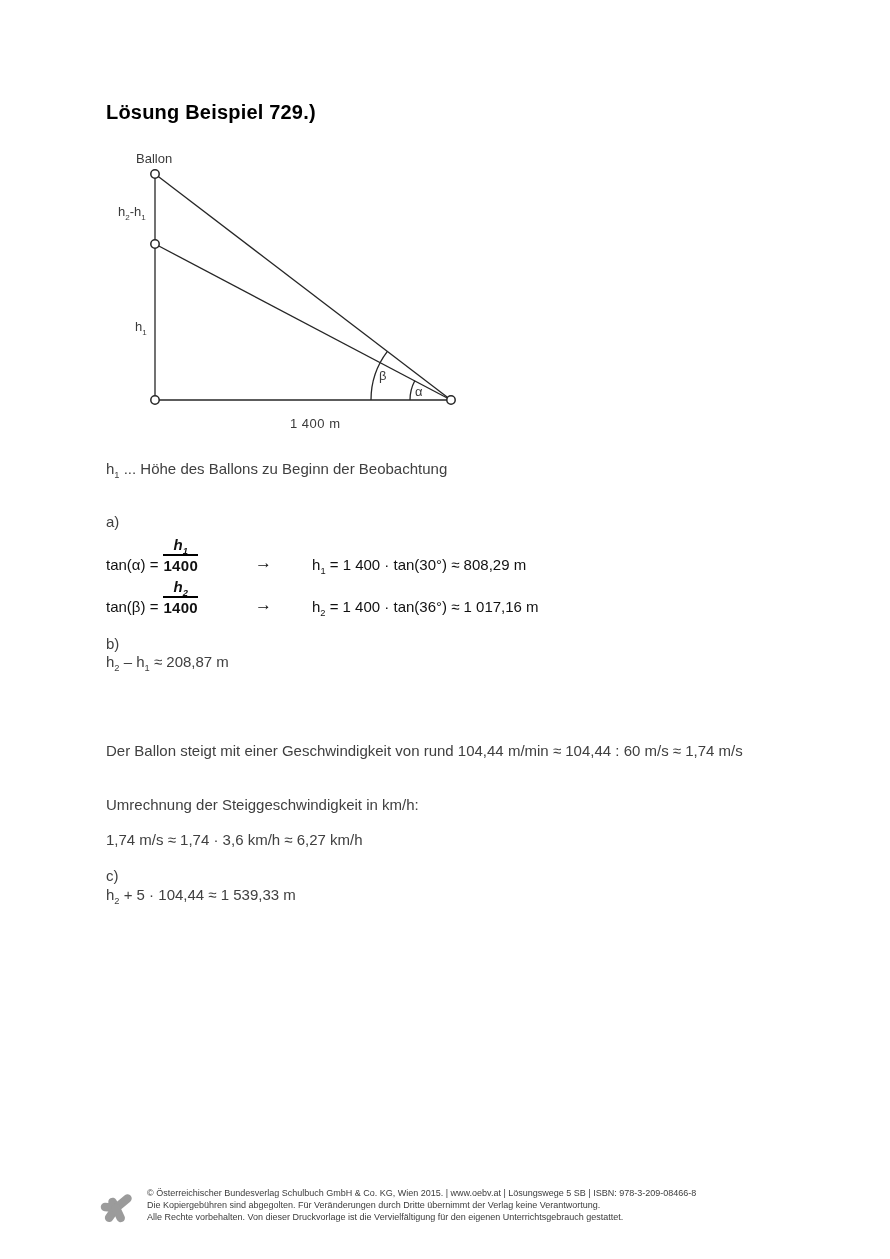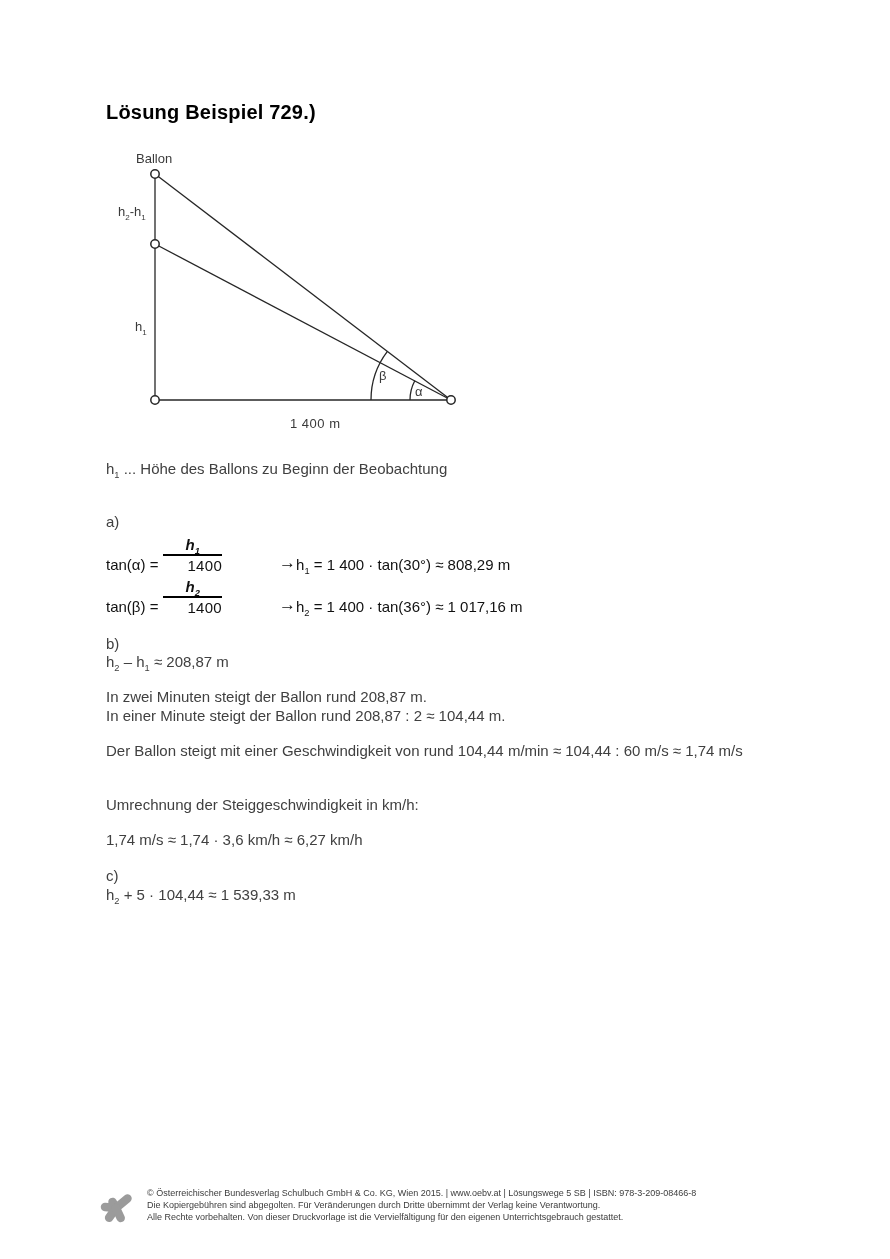--- a/index.html
+++ b/index.html
@@ -18,23 +18,23 @@
   .diagram { position:absolute; left:100px; top:145px; }
   .dlabel { position:absolute; font-size:13px; color:#3a3a3a; white-space:nowrap; }
   
   .formula-row {
     position:absolute; left:106px; height:38px;
     display:flex; align-items:flex-end; font-size:15px; white-space:nowrap;
   }
   .frac { display:inline-flex; flex-direction:column; align-items:center; margin-left:3px; padding:0 2px; }
   .frac .num { line-height:16px; padding:0 4px; }
   .frac .bar { align-self:stretch; height:2px; background:#000; margin:1px 0 2px; }
-  .frac .den { line-height:15px; font-weight:400; letter-spacing:0.3px;margin-left:24px; }
+  .frac .den { line-height:15px; font-weight:700; letter-spacing:0.3px; }
   .arrow { margin-left:55px; font-size:17px; font-weight:700; color:#111; }
-  .rhs { }
+  .rhs { margin-left:40px; }
   
   .footer-logo { position:absolute; left:97px; top:1186px; }
   .footer-text { position:absolute; left:147px; top:1187px; font-size:9px; line-height:12px; color:#3c3c3c; white-space:nowrap; }
 </style>
 </head>
 <body>
 
 <div class="page">
 
   <h1 class="title">Lösung Beispiel 729.)</h1>
@@ -87,24 +87,20 @@
       <span class="bar"></span>
       <span class="den">1400</span>
     </span>
     <span class="arrow">→</span>
     <span class="rhs"><span>h</span><sub>2</sub><span> = 1 400 · tan(36°) ≈ 1 017,16 m</span></span>
   </div>
 
   <div class="body-text abs" style="left:106px; top:634px">b)</div>
   <div class="body-text abs" style="left:106px; top:652px"><span>h</span><sub>2</sub><span> – h</span><sub>1</sub><span> ≈ 208,87 m</span></div>
 
-  <div class="body-text abs" style="left:106px; top:687px">
-    <div>In zwei Minuten steigt der Ballon rund 208,87 m.</div>
-    <div>In einer Minute steigt der Ballon rund 208,87 : 2 ≈ 104,44 m.</div>
-  </div>
 
   <div class="body-text abs" style="left:106px; top:741px">Der Ballon steigt mit einer Geschwindigkeit von rund 104,44 m/min ≈ 104,44 : 60 m/s ≈ 1,74 m/s</div>
 
   <div class="body-text abs" style="left:106px; top:795px">Umrechnung der Steiggeschwindigkeit in km/h:</div>
 
   <div class="body-text abs" style="left:106px; top:830px">1,74 m/s ≈ 1,74 · 3,6 km/h ≈ 6,27 km/h</div>
 
   <div class="body-text abs" style="left:106px; top:866px">c)</div>
   <div class="body-text abs" style="left:106px; top:885px"><span>h</span><sub>2</sub><span> + 5 · 104,44 ≈ 1 539,33 m</span></div>
 

